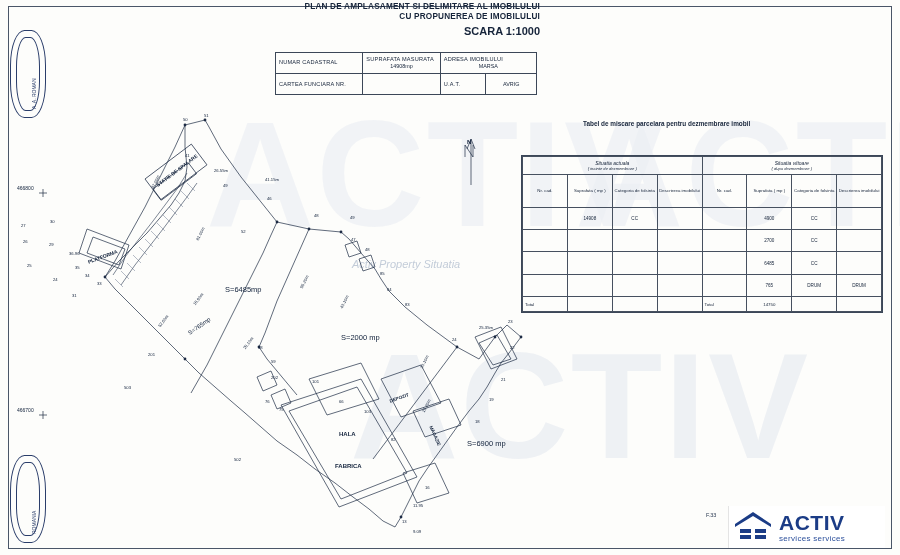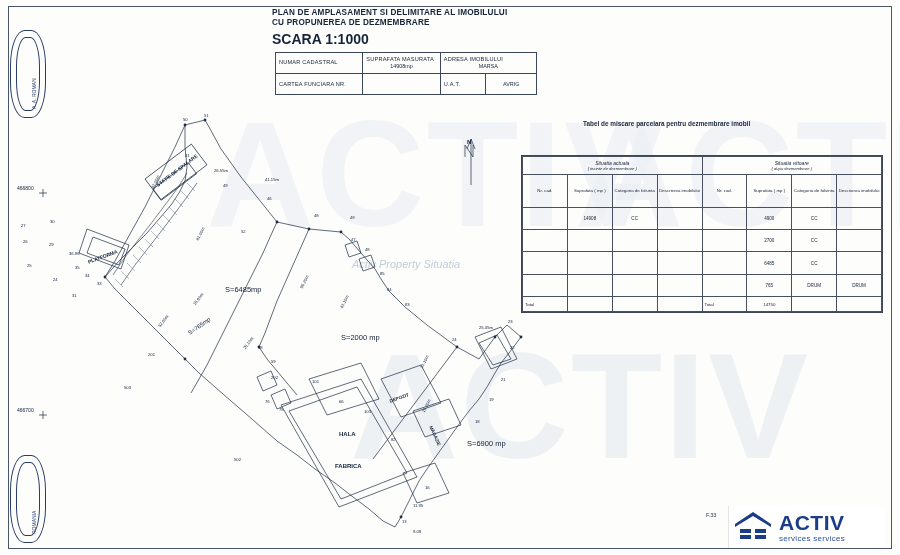--- a/index.html
+++ b/index.html
@@ -16,26 +16,26 @@
     background:#fdfdfb;
   }
   .frame{
     position:absolute;left:8px;top:6px;width:884px;height:543px;
     border:1px solid #4a5668;
     box-sizing:border-box;
   }
 
   
   .title-block{
-    position:absolute;left:272px;top:8px;width:268px;text-align:left;
+    position:absolute;left:272px;top:2px;width:268px;text-align:right;
     line-height:1.25;
   }
   .title-block .t1{font-size:8.2px;font-weight:bold;letter-spacing:.2px;}
   .title-block .t2{font-size:8.2px;font-weight:bold;letter-spacing:.2px;}
-  .title-block .t3{font-size:14px;font-weight:bold;margin-top:2px;}
+  .title-block .t3{font-size:11px;font-weight:bold;margin-top:2px;}
 
   
   .hdr-table{
     position:absolute;left:275px;top:52px;width:262px;height:43px;
     border:1px solid #3c4758;box-sizing:border-box;font-size:5.6px;
   }
   .hdr-table .row{display:flex;height:50%;box-sizing:border-box;}
   .hdr-table .row.r1{border-bottom:1px solid #3c4758;}
   .hdr-table .cell{
     border-right:1px solid #3c4758;box-sizing:border-box;
@@ -301,21 +301,21 @@
     <div class="lbl area" style="left:458px;top:432px">S=6900 mp</div>
     <div class="lbl" style="left:178px;top:324px;font-size:6px;transform:rotate(-35deg);transform-origin:left top">S=765mp</div>
 
     <div class="lbl" style="left:8px;top:178px;font-size:5px">466800</div>
     <div class="lbl" style="left:8px;top:400px;font-size:5px">466700</div>
     <div class="lbl b" style="left:458px;top:132px;font-size:6px">N</div>
   </div>
 
   <div class="title-block">
     <div class="t1">PLAN DE AMPLASAMENT SI DELIMITARE AL IMOBILULUI</div>
-    <div class="t2">CU PROPUNEREA DE DEZMEMBRARE</div>
+    <div class="t2">CU PROPUNEREA DE IMOBILULUI</div>
     <div class="t3">SCARA 1:1000</div>
   </div>
 
   <div class="hdr-table">
     <div class="row r1">
       <div class="cell w1">
         <span class="c-label">NUMAR CADASTRAL</span>
         <span class="c-val"></span>
       </div>
       <div class="cell w2">

